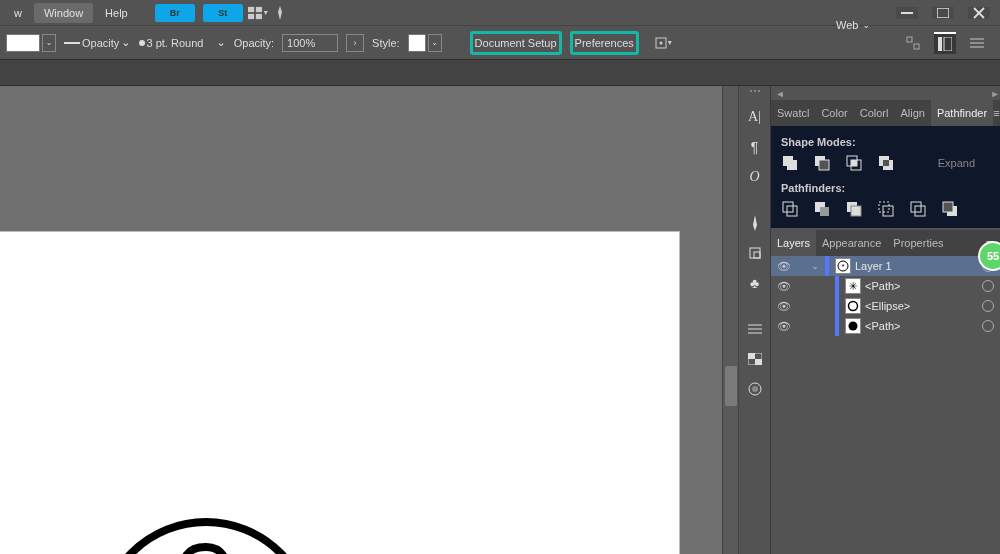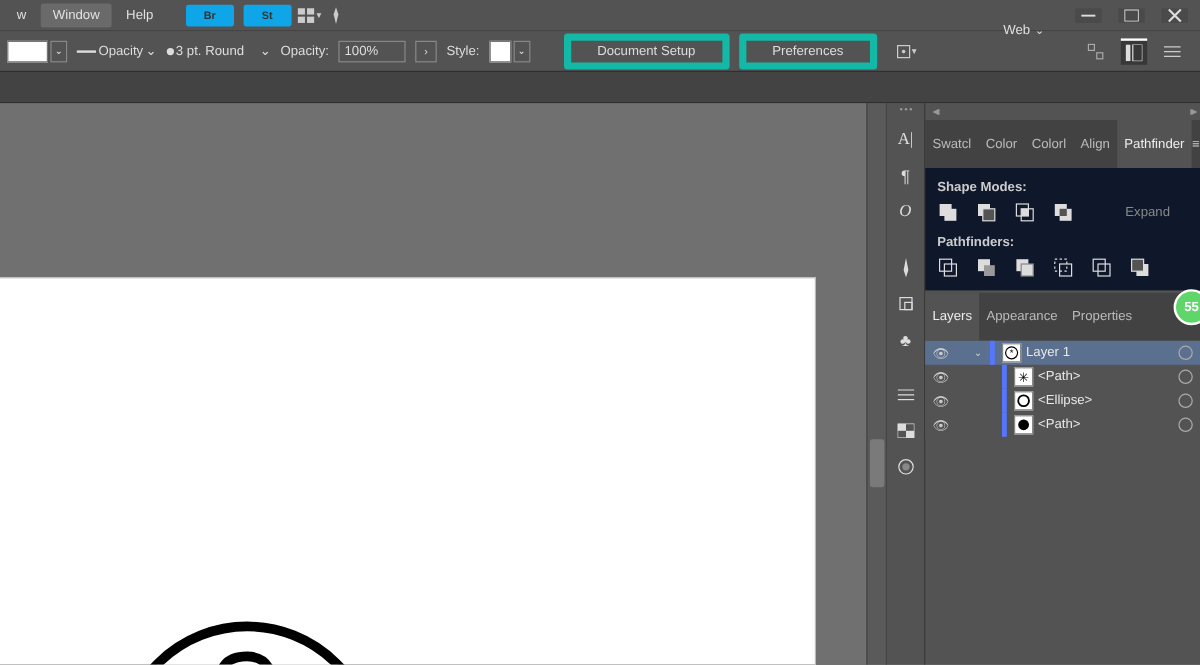--- a/index.html
+++ b/index.html
@@ -19,21 +19,21 @@
   
   .optbar { height: 34px; background: #535353; border-bottom: 1px solid #2f2f2f; display:flex; align-items:center; padding: 0 6px; gap:8px; }
   .dd { display:flex; align-items:center; background: #535353; border: none; height: 22px; }
   .dd .box { background:#fff; width:34px; height:18px; margin-right:2px; border:1px solid #777;}
   .dd .arrow { width:14px; height:18px; background:#535353; border:1px solid #888; display:flex; align-items:center; justify-content:center; font-size:8px; color:#ddd;}
   .label-dd { display:flex; align-items:center; gap:2px; }
   .label-dd .txt { font-size:11px; color:#ddd; }
   .opt-label { font-size:11px; color:#ddd; }
   .opt-input { height:18px; border:1px solid #888; background:#535353; color:#ddd; padding:0 4px; font-size:11px; }
   .opt-sqbtn { width:18px; height:18px; border:1px solid #888; display:flex; align-items:center; justify-content:center; font-size:9px; color:#ddd;}
-  .opt-button { border:6px solid #14b8a6; background:#535353; color:#ddd; padding: 3px 22px; font-size:11px; border-radius:3px; }
+  .opt-button { border:3px solid #14b8a6; background:#535353; color:#ddd; padding: 3px 2px; font-size:11px; border-radius:3px; }
   .opt-right { margin-left:auto; display:flex; gap:10px; align-items:center; padding-right:6px;}
   .opt-right .sq { width:22px; height:22px; display:flex; align-items:center; justify-content:center;}
   .opt-right .sq.active { background:#383838; border-top:2px solid #fff;}
 
   
   .tabstrip { height: 26px; background:#434343; border-bottom:1px solid #2f2f2f; }
 
   
   .main { position:absolute; top:86px; left:0; right:0; bottom:0; display:flex; }
   .canvas-area { flex:1; background:#707070; position:relative; overflow:hidden;}
@@ -47,21 +47,21 @@
   .sidestrip::before { content:""; position:absolute; }
   .sidestrip .grip { width:18px; height:6px; display:flex; justify-content:center; gap:2px; margin-bottom:2px;}
   .sidestrip .grip span { width:2px;height:2px;background:#999;border-radius:50%;}
   .sidestrip .ic { width:22px; height:22px; display:flex; align-items:center; justify-content:center; color:#ddd; font-size:14px;}
 
   
   .panels { width:230px; background:#535353; display:flex; flex-direction:column; border-left:1px solid #3a3a3a;}
   .panelgrip { height:14px; display:flex; align-items:center; padding:0 6px; color:#999; font-size:10px;}
   .panelgrip .l { letter-spacing:-4px; }
   .panelgrip .r { margin-left:auto; letter-spacing:-4px;}
-  .tabs { display:flex; background:#424242; height:40px; align-items:stretch; }
+  .tabs { display:flex; background:#424242; height:26px; align-items:stretch; }
   .tabs .tab { padding: 0 6px; display:flex; align-items:center; font-size:11px; color:#bbb; }
   .tabs .tab.active { background:#535353; color:#eee; }
   .tabs .menu { margin-left:auto; width:22px; display:flex; align-items:center; justify-content:center; color:#ccc;}
   .panel-body { padding: 6px 10px 10px 10px; background:#0f172a;}
   .section-title { font-size:11px; color:#ccc; font-weight:bold; margin: 4px 0 6px 0;}
   .icon-row { display:flex; gap:14px; align-items:center; }
   .shape-ic { width:18px; height:18px; display:flex; align-items:center; justify-content:center;}
   .expand-btn { margin-left:auto; padding:2px 14px; color:#888; font-size:11px; border:1px solid transparent;}
   .pf-row { display:flex; gap:14px; margin-top:6px;}
 

